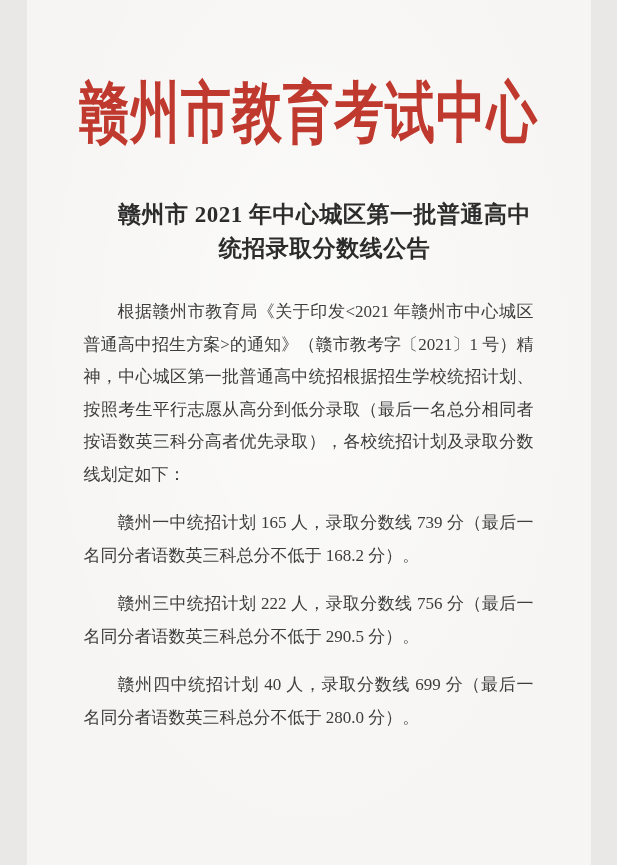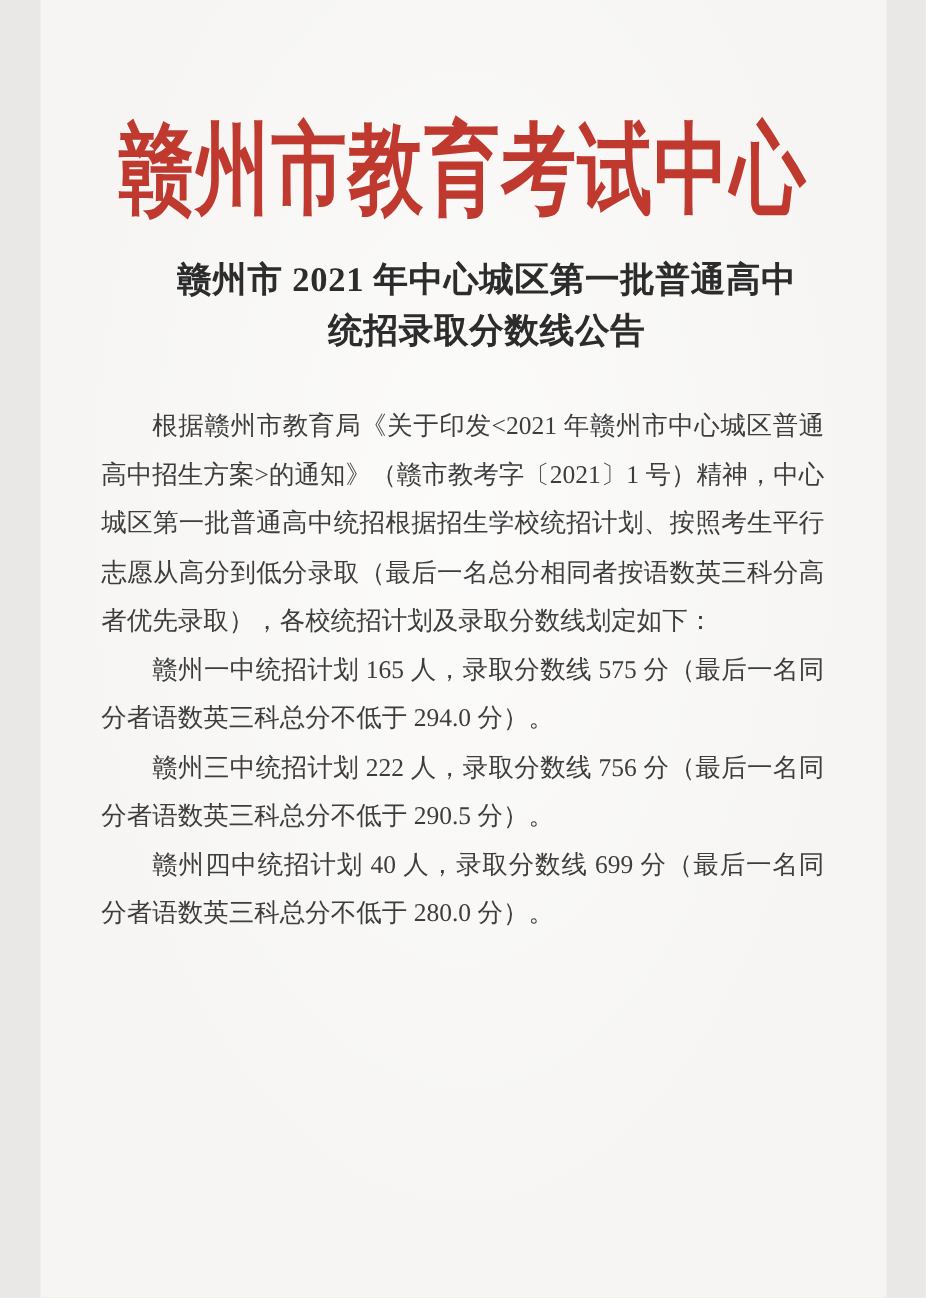--- a/index.html
+++ b/index.html
@@ -25,54 +25,54 @@
     color: var(--letterhead-red, #c0392e);
     font-size: 50px;
     font-weight: 700;
     line-height: 1;
     letter-spacing: 1px;
     transform: scaleY(1.32);
     transform-origin: 50% 100%;
     white-space: nowrap;
   }
   .doc-title {
-    margin-top: 24px;
+    margin-top: 52px;
     text-align: center;
     color: #2c2c2c;
     font-size: 23px;
     font-weight: 700;
     line-height: 34px;
     letter-spacing: 0.5px;
     padding-left: 32px;
   }
   .body-text {
     margin: 30px 41px 0 41px;
     color: var(--text, #3d3d3d);
     font-size: 17px;
     line-height: 32.5px;
     text-align: justify;
   }
   .body-text p {
-    margin: 0;
+    margin: 16px;
     text-indent: 2em;
     word-break: break-all;
   }
 </style>
 </head>
 <body>
 
 <div class="paper">
 
   <div class="letterhead">赣州市教育考试中心</div>
 
   <div class="doc-title">
     <div>赣州市 2021 年中心城区第一批普通高中</div>
     <div>统招录取分数线公告</div>
   </div>
 
   <div class="body-text">
     <p>根据赣州市教育局《关于印发&lt;2021 年赣州市中心城区普通高中招生方案&gt;的通知》（赣市教考字〔2021〕1 号）精神，中心城区第一批普通高中统招根据招生学校统招计划、按照考生平行志愿从高分到低分录取（最后一名总分相同者按语数英三科分高者优先录取），各校统招计划及录取分数线划定如下：</p>
-    <p>赣州一中统招计划 165 人，录取分数线 575 分（最后一名同分者语数英三科总分不低于 294.0 分）。</p>
+    <p>赣州一中统招计划 165 人，录取分数线 739 分（最后一名同分者语数英三科总分不低于 168.2 分）。</p>
     <p>赣州三中统招计划 222 人，录取分数线 756 分（最后一名同分者语数英三科总分不低于 290.5 分）。</p>
     <p>赣州四中统招计划 40 人，录取分数线 699 分（最后一名同分者语数英三科总分不低于 280.0 分）。</p>
   </div>
 
 </div>
 
 </body></html>

